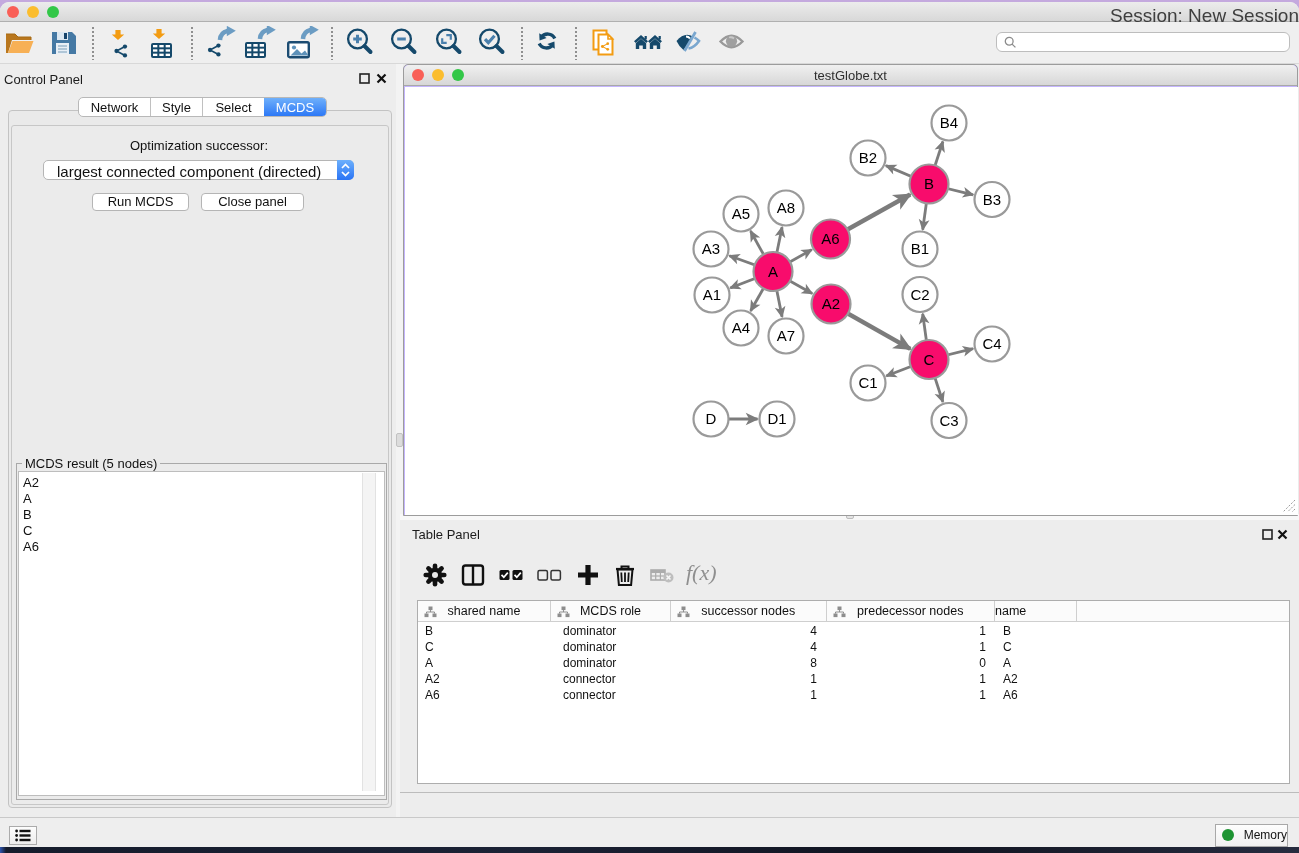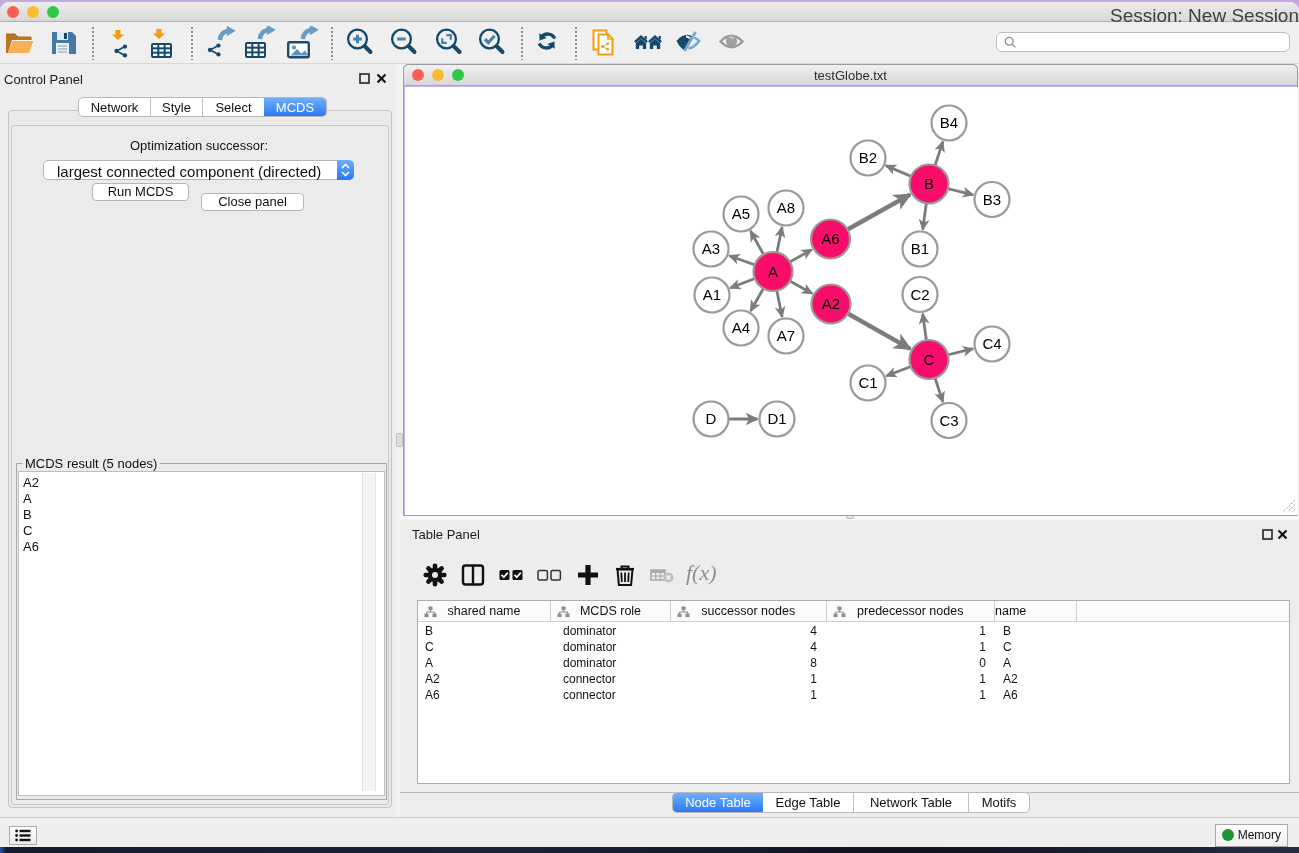--- a/index.html
+++ b/index.html
@@ -174,21 +174,21 @@
    <div class="abs" style="left:0;top:74px;width:398px;text-align:center;font-size:13px;color:#111">Optimization successor:</div>
    <div class="abs" style="left:43px;top:96px;width:311px;height:20px;background:#fff;border:1px solid #b5b5b5;border-radius:5px">
       <div style="position:absolute;left:13px;top:2px;font-size:15px;color:#111">largest connected component (directed)</div>
       <div style="position:absolute;right:-1px;top:-1px;width:17px;height:20px;border-radius:0 5px 5px 0;background:linear-gradient(#6db0fc,#2a74f5)">
         <svg width="11" height="14" style="position:absolute;left:3px;top:3px" viewBox="0 0 11 14">
             <path d="M2 5l3.5-3.5L9 5" stroke="#fff" stroke-width="1.7" fill="none"></path>
             <path d="M2 9l3.5 3.5L9 9" stroke="#fff" stroke-width="1.7" fill="none"></path>
           </svg>
       </div>
    </div>
-   <div class="abs" style="left:92px;top:119px;width:97px;height:18px;background:#fff;border:1px solid #b5b5b5;border-radius:4px;text-align:center;font-size:13px;line-height:16px;color:#111">Run MCDS</div>
+   <div class="abs" style="left:92px;top:129px;width:97px;height:18px;background:#fff;border:1px solid #b5b5b5;border-radius:4px;text-align:center;font-size:13px;line-height:16px;color:#111">Run MCDS</div>
    <div class="abs" style="left:201px;top:129px;width:103px;height:18px;background:#fff;border:1px solid #b5b5b5;border-radius:4px;text-align:center;font-size:13px;line-height:16px;color:#111">Close panel</div>
 
    <div class="abs" style="left:16px;top:399px;width:371px;height:337px;border:1px solid #a9a9a9"></div>
    <div class="abs" style="left:22px;top:392px;background:#ebebeb;padding:0 3px;font-size:13px;color:#111">MCDS result (5 nodes)</div>
    <div class="abs" style="left:18px;top:407px;width:367px;height:325px;background:#fff;border:1px solid #bdbdbd">
      <div style="position:absolute;left:4px;top:3px;font-size:13px;color:#111;line-height:16px">A2<br>A<br>B<br>C<br>A6</div>
      <div style="position:absolute;right:8px;top:1px;width:14px;height:318px;background:#f4f4f4;border-left:1px solid #e2e2e2;border-right:1px solid #e2e2e2"></div>
    </div>
  </div>
 
@@ -396,37 +396,31 @@
         <div class="abs" style="left:253px;top:71px;width:146px;text-align:right;font-size:12px;color:#111">1</div>
         <div class="abs" style="left:408px;top:71px;width:160px;text-align:right;font-size:12px;color:#111">1</div>
         <div class="abs" style="left:585px;top:71px;font-size:12px;color:#111">A2</div>
         <div class="abs" style="left:7px;top:87px;font-size:12px;color:#111">A6</div>
         <div class="abs" style="left:145px;top:87px;font-size:12px;color:#111">connector</div>
         <div class="abs" style="left:253px;top:87px;width:146px;text-align:right;font-size:12px;color:#111">1</div>
         <div class="abs" style="left:408px;top:87px;width:160px;text-align:right;font-size:12px;color:#111">1</div>
         <div class="abs" style="left:585px;top:87px;font-size:12px;color:#111">A6</div>
    </div>
    <div class="abs" style="left:0;top:272px;width:899px;height:1px;background:#bcbcbc"></div>
-   <div class="abs" style="left:272px;top:272px;height:21px;display:flex;border-radius:5px;overflow:hidden;border:1px solid #b8b8b8;background:#fff">
-     <div style="width:90px;text-align:center;font-size:13px;color:#fff;line-height:20px;background:linear-gradient(#6fb0fb,#2c78f6)">Node Table</div>
-     <div style="width:91px;text-align:center;font-size:13px;color:#111;line-height:20px;border-right:1px solid #c0c0c0">Edge Table</div>
-     <div style="width:115px;text-align:center;font-size:13px;color:#111;line-height:20px;border-right:1px solid #c0c0c0">Network Table</div>
-     <div style="width:60px;text-align:center;font-size:13px;color:#111;line-height:20px">Motifs</div>
-   </div>
  </div>
 
  <div class="abs" style="left:0;top:815px;width:1299px;height:30px;background:#eeeeee;border-top:1px solid #c9c9c9">
    <div class="abs" style="left:9px;top:8px;width:28px;height:19px;background:linear-gradient(#fdfdfd,#ededed);border:1px solid #ababab">
      <svg width="16" height="13" style="position:absolute;left:5px;top:2px" viewBox="0 0 16 13">
           <g fill="#111">
             <circle cx="1.6" cy="2" r="1.4"></circle>
             <circle cx="1.6" cy="6.5" r="1.4"></circle>
             <circle cx="1.6" cy="11" r="1.4"></circle>
             <rect x="4.5" y="0.8" width="11" height="2.4"></rect>
             <rect x="4.5" y="5.3" width="11" height="2.4"></rect>
             <rect x="4.5" y="9.8" width="11" height="2.4"></rect>
           </g>
         </svg>
    </div>
-   <div class="abs" style="left:1215px;top:6px;width:73px;height:23px;background:linear-gradient(#fdfdfd,#f0f0f0);border:1px solid #a8a8a8;font-size:12px;color:#111;line-height:21px;text-align:right;padding-right:6px">Memory</div>
+   <div class="abs" style="left:1215px;top:6px;width:73px;height:23px;background:linear-gradient(#fdfdfd,#f0f0f0);border:1px solid #a8a8a8;font-size:12px;color:#111;line-height:21px;text-align:right;padding-right:0">Memory</div>
    <div class="abs" style="left:1222px;top:11px;width:12px;height:12px;border-radius:50%;background:#1e9433"></div>
  </div>
 
 </div>
 </body></html>

